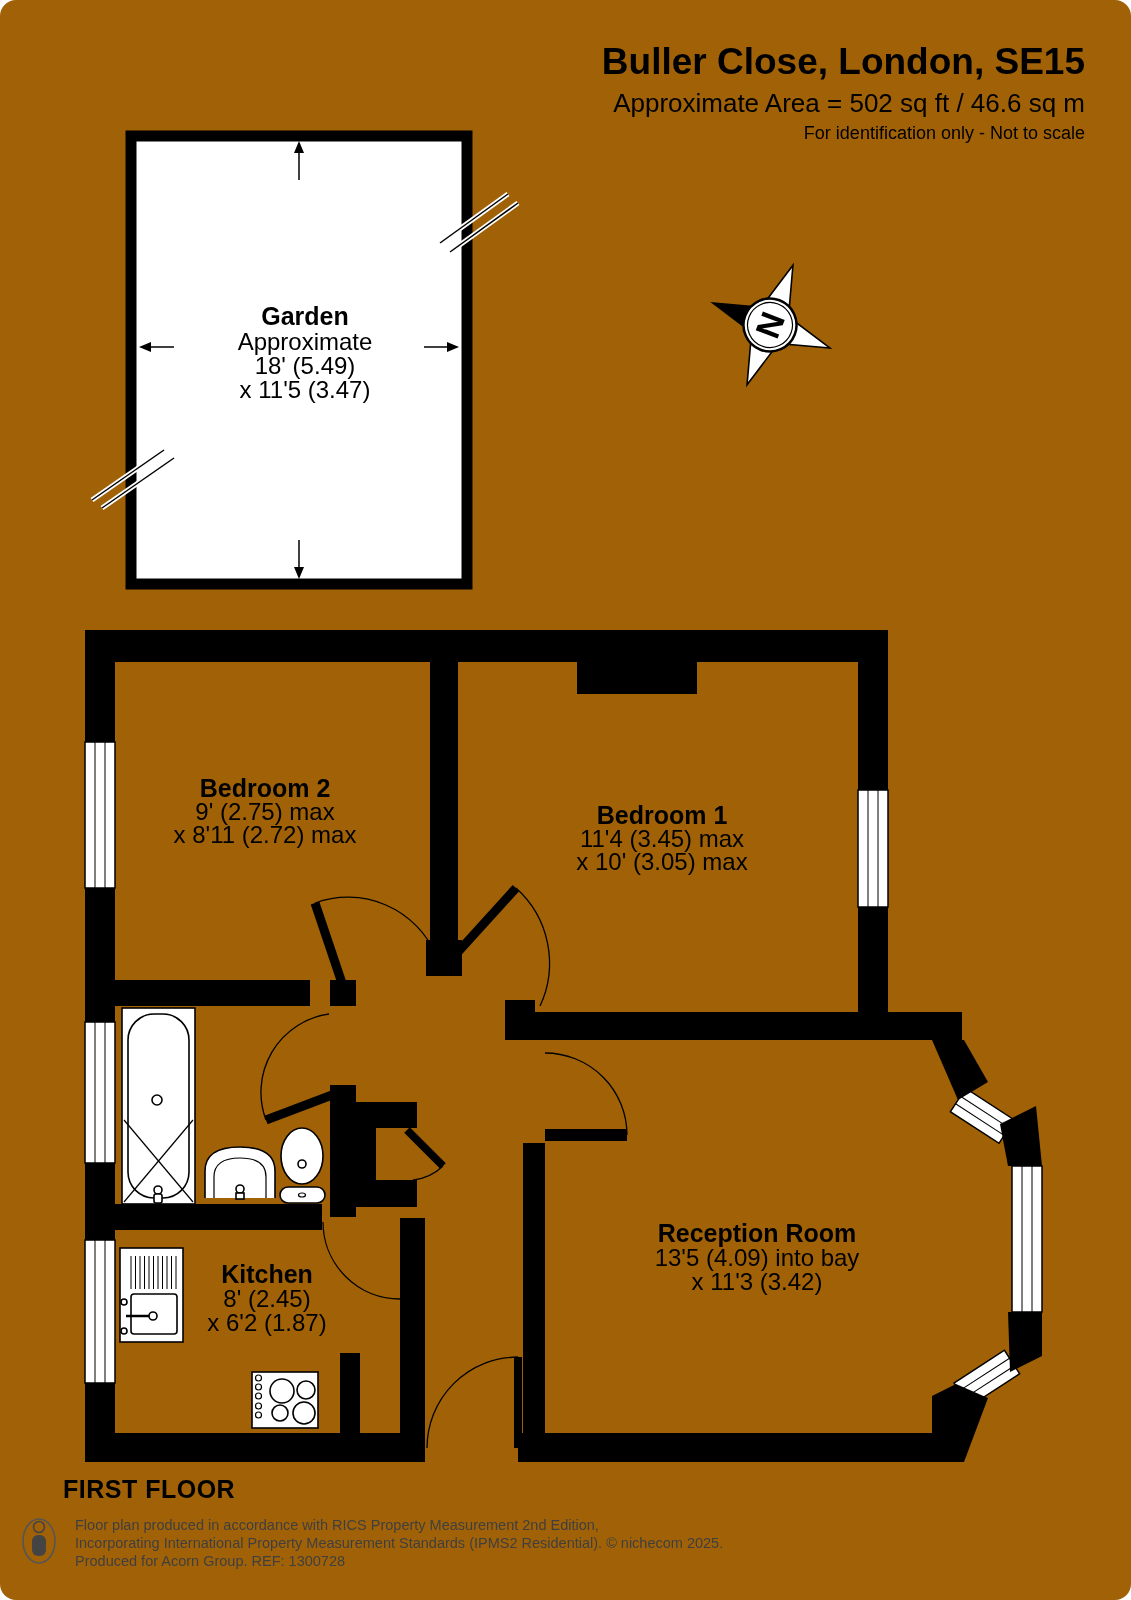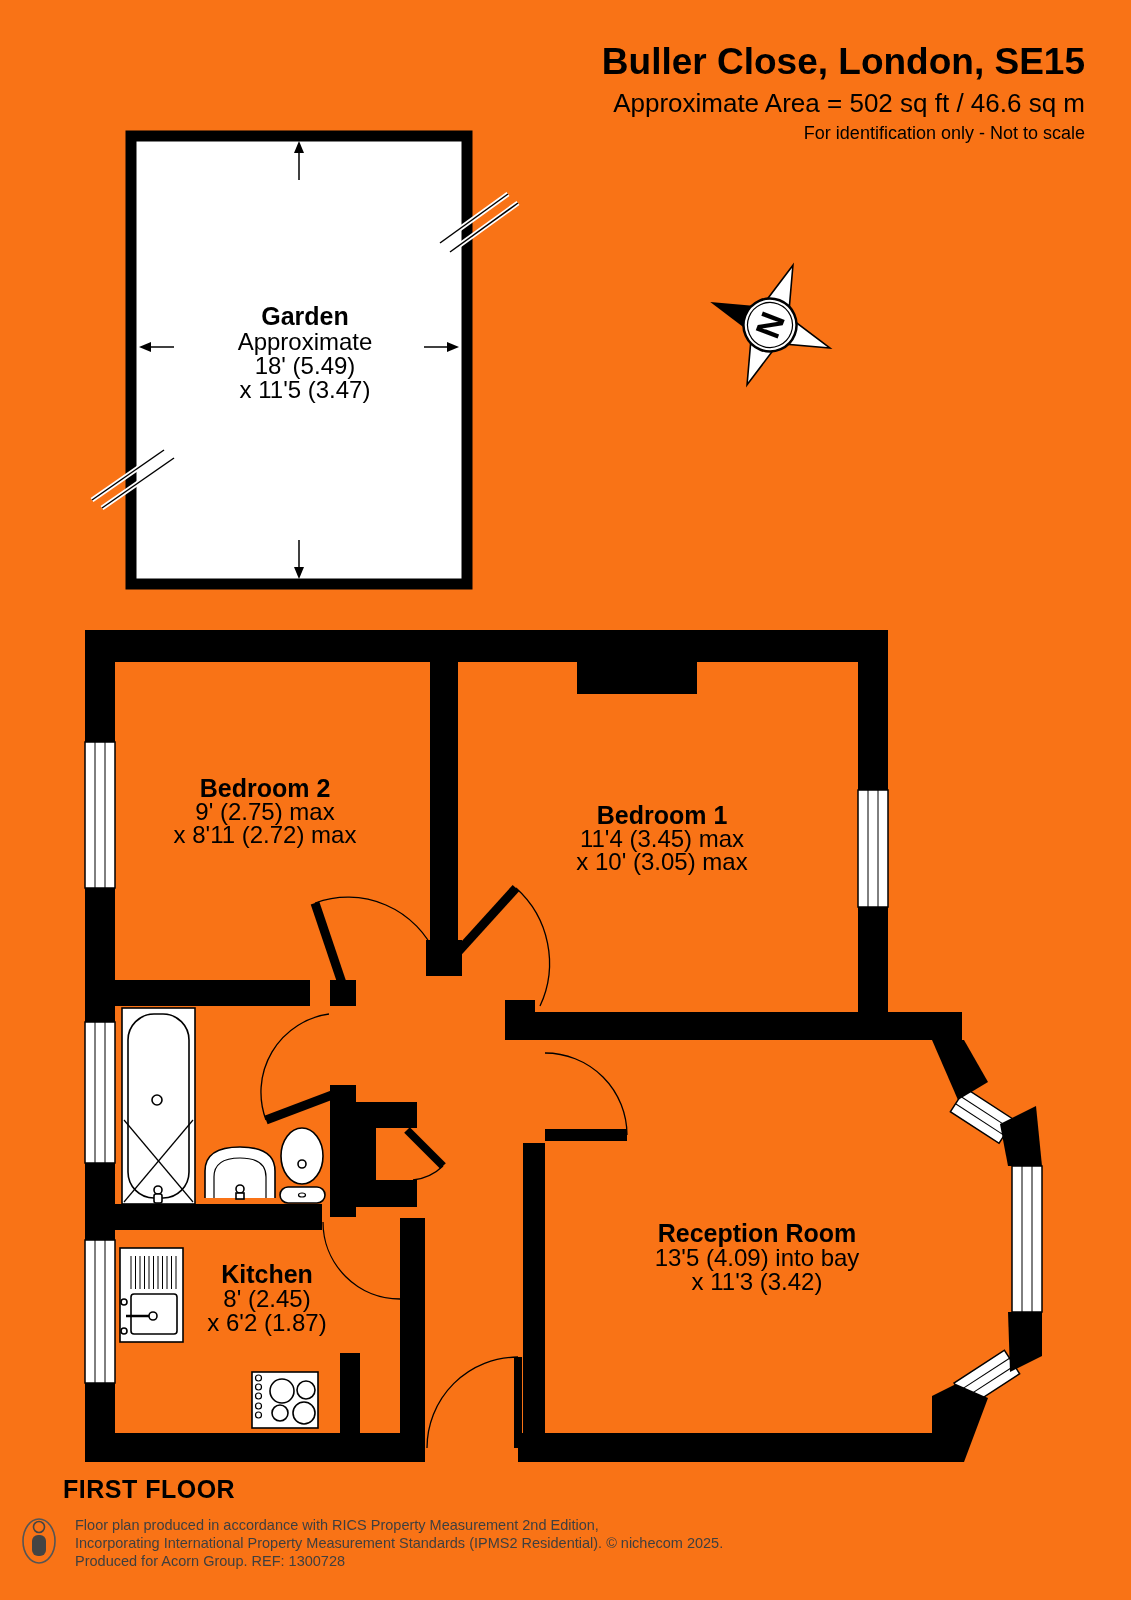--- a/index.html
+++ b/index.html
@@ -1,16 +1,16 @@
 <!DOCTYPE html>
 <html><head>
 <meta charset="utf-8">
 <style>
   html,body{margin:0;padding:0;background:#fff;}
-  .page{position:relative;width:1131px;height:1600px;background:#f97316;overflow:hidden;}
+  .page{position:relative;width:1131px;height:1600px;background:#a16207;overflow:hidden;border-radius:16px;}
   svg{position:absolute;left:0;top:0;}
   text{fill:#000;font-family:"Liberation Sans",sans-serif;}
   .hdr-title{font-size:37px;font-weight:bold;}
   .hdr-sub{font-size:26px;}
   .hdr-note{font-size:18px;}
   .room-name{font-size:25px;font-weight:bold;}
   .room-dim{font-size:24px;}
   .floor-lbl{font-size:25px;font-weight:bold;letter-spacing:.5px;}
   .foot{font-size:14.5px;fill:#3f3f3f;}
   .north{font-size:34px;font-weight:bold;}

